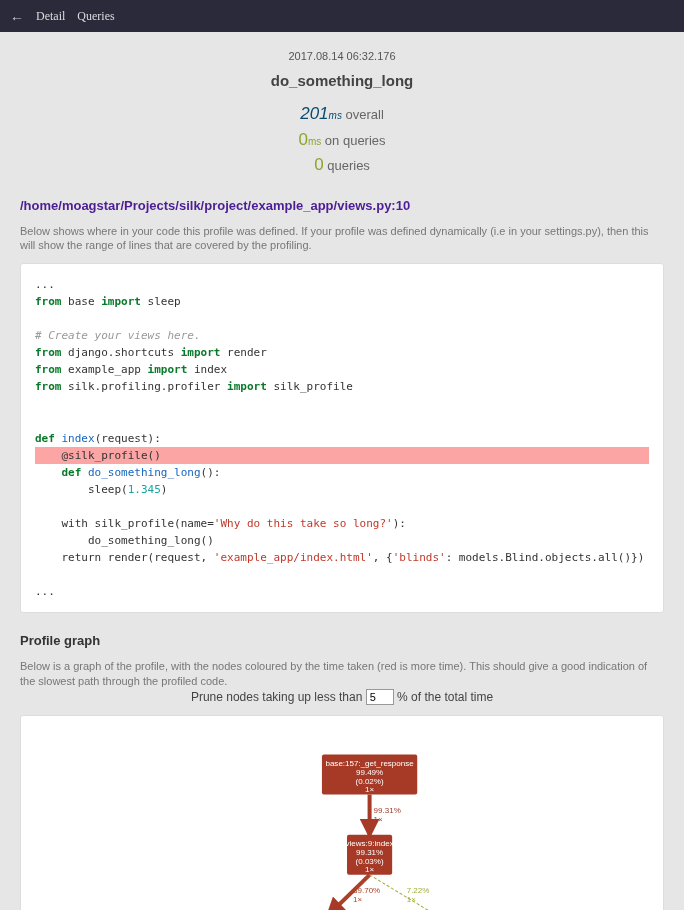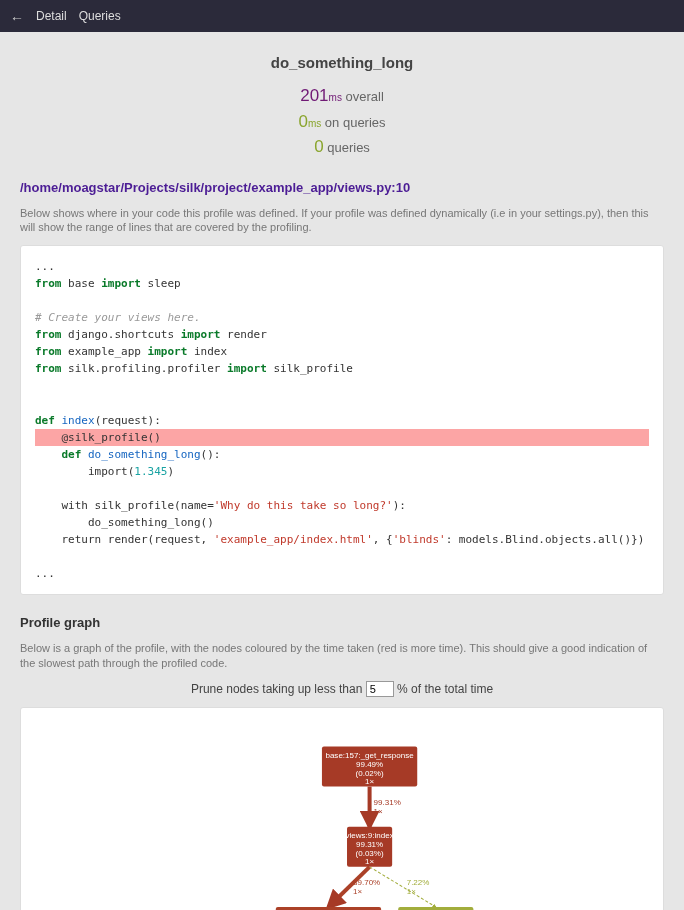--- a/index.html
+++ b/index.html
@@ -21,34 +21,35 @@
   }
   .topbar .back {
     font-size: 14px;
     cursor: pointer;
     color: #ccc;
   }
   .topbar .nav-link {
     font-size: 12px;
     color: #ddd;
     cursor: pointer;
+    font-family: Liberation Serif, serif;
   }
   .content { padding: 12px 20px; }
   .center { text-align: center; }
   .timestamp { font-size: 11px; color: #555; margin-top: 6px; }
   .title {
     font-size: 15px;
     font-weight: bold;
     color: #444;
     margin-top: 10px;
   }
   .stats { margin-top: 12px; line-height: 1.5; font-size: 13px; }
   .stat-num { font-size: 17px; font-weight: 500; }
   .stat-unit { font-size: 10px; }
-  .orange { color: #701a75; }
+  .orange { color: #0c4a6e; font-style: italic; }
   .green { color: #8aa52e; }
   .grey { color: #666; }
   .section-path {
     font-weight: bold;
     font-size: 13px;
     color: #4c1d95;
     margin-top: 20px;
   }
   .section-desc {
     font-size: 11px;
@@ -78,21 +79,21 @@
   .section-h {
     font-weight: bold;
     font-size: 13px;
     color: #333;
     margin-top: 20px;
   }
   .prune-line {
     text-align: center;
     font-size: 12px;
     color: #444;
-    margin-top: 10px;
+    margin-top: 0;
   }
   .prune-line input {
     width: 28px;
     font-size: 11px;
     padding: 1px 3px;
     border: 1px solid #999;
     text-align: left;
     font-family: inherit;
   }
   .graph-box {
@@ -122,20 +123,21 @@
 
 <div class="topbar">
   <span class="back">←</span>
   <span class="nav-link">Detail</span>
   <span class="nav-link">Queries</span>
 </div>
 
 <div class="content">
 
   <div class="center">
+    <div class="timestamp">2017.08.14 06:32.176</div>
     <div class="title">do_something_long</div>
     <div class="stats">
       <div>
         <span class="orange stat-num">201</span><span class="orange stat-unit">ms</span><span class="grey"> overall</span>
       </div>
       <div>
         <span class="green stat-num">0</span><span class="green stat-unit">ms</span><span class="grey"> on queries</span>
       </div>
       <div>
         <span class="green stat-num">0</span><span class="grey"> queries</span>
@@ -151,21 +153,21 @@
 
 <span class="cm"># Create your views here.</span>
 <span class="kw">from</span><span> django.shortcuts </span><span class="kw">import</span><span> render</span>
 <span class="kw">from</span><span> example_app </span><span class="kw">import</span><span> index</span>
 <span class="kw">from</span><span> silk.profiling.profiler </span><span class="kw">import</span><span> silk_profile</span>
 
 
 <span class="kw">def </span><span class="fn">index</span><span>(request):</span>
 <span class="hl">    @silk_profile()</span>
 <span class="kw">    def </span><span class="fn">do_something_long</span><span>():</span>
-<span>        import(</span><span class="num">1.345</span><span>)</span>
+<span>        sleep(</span><span class="num">1.345</span><span>)</span>
 
 <span>    with silk_profile(name=</span><span class="st">'Why do this take so long?'</span><span>):</span>
 <span>        do_something_long()</span>
 <span>    return render(request, </span><span class="st">'example_app/index.html'</span><span>, {</span><span class="st">'blinds'</span><span>: models.Blind.objects.all()})</span>
 
 <span>...</span></div>
 
   <div class="section-h">Profile graph</div>
   <div class="section-desc">Below is a graph of the profile, with the nodes coloured by the time taken (red is more time). This should give a good indication of the slowest path through the profiled code.</div>
   <div class="prune-line">

